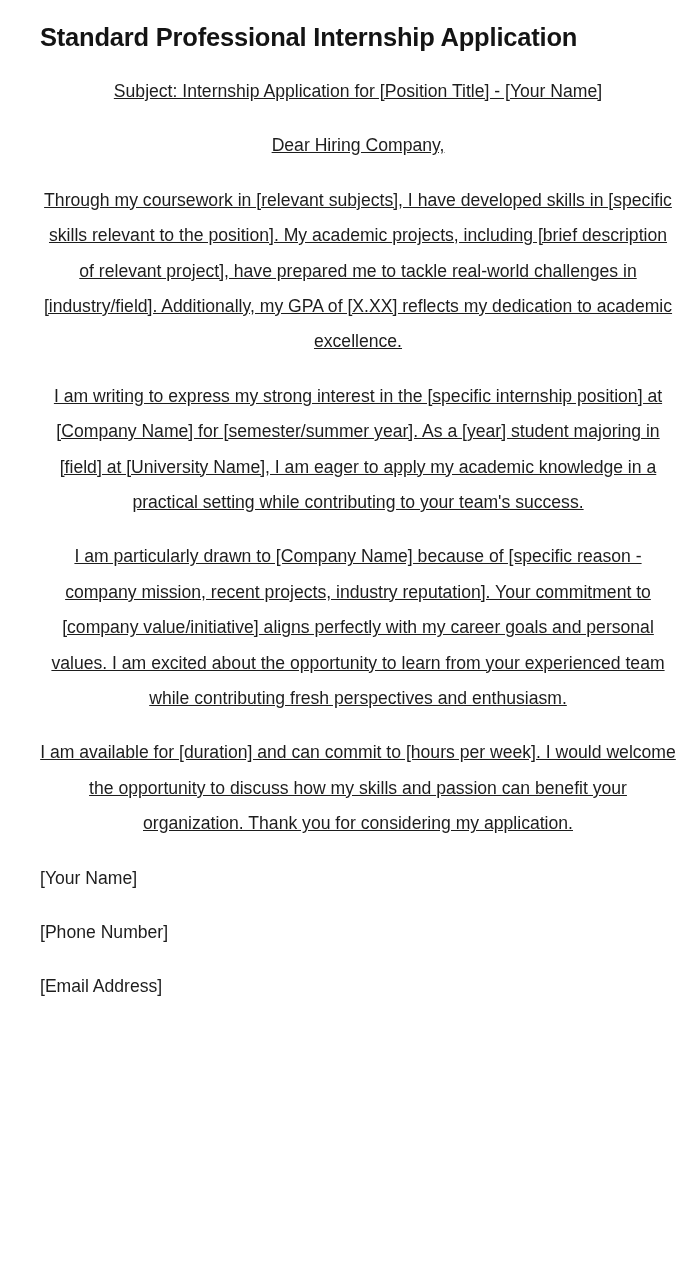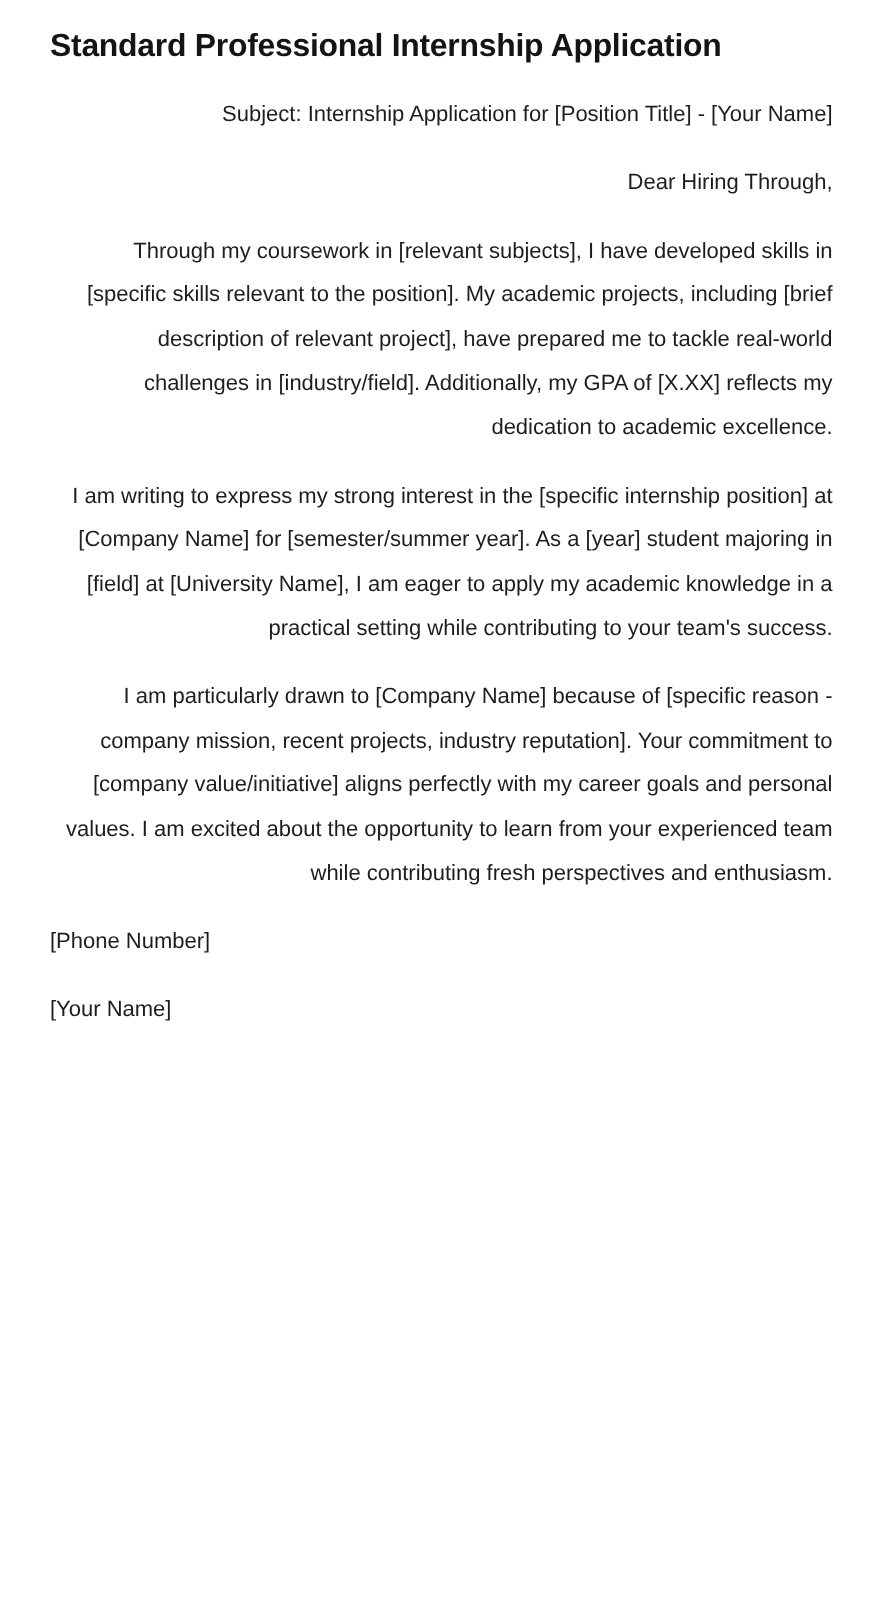--- a/index.html
+++ b/index.html
@@ -10,64 +10,67 @@
   body {
     width: 700px;
     min-height: 1279px;
     font-family: "Liberation Sans", sans-serif;
     color: #1a1a1a;
     -webkit-font-smoothing: antialiased;
   }
   .document {
     box-sizing: border-box;
     width: 700px;
-    padding: 22px 34px 40px 40px;
+    padding: 22px 24px 40px 40px;
   }
   .doc-title {
     margin: 0 0 20px 0;
     font-size: 25.5px;
     font-weight: bold;
     line-height: 1.25;
     letter-spacing: -0.2px;
     color: #141414;
   }
   .para {
     margin: 0 0 19px 0;
     font-size: 17.6px;
     line-height: 35.4px;
     color: #1d1d1d;
-    text-align: right;
+    text-align: center;
+    text-decoration: underline;
   }
   .para:last-child {
     margin-bottom: 0;
   }
   .sig-line {
     margin: 0 0 19px 0;
     font-size: 17.6px;
     line-height: 35.4px;
     color: #1d1d1d;
   }
 </style>
 </head>
 <body>
 
 <div class="document">
 
   <h1 class="doc-title">Standard Professional Internship Application</h1>
 
   <p class="para">Subject: Internship Application for [Position Title] - [Your Name]</p>
 
-  <p class="para">Dear Hiring Through,</p>
+  <p class="para">Dear Hiring Company,</p>
 
   <p class="para">Through my coursework in [relevant subjects], I have developed skills in [specific skills relevant to the position]. My academic projects, including [brief description of relevant project], have prepared me to tackle real-world challenges in [industry/field]. Additionally, my GPA of [X.XX] reflects my dedication to academic excellence.</p>
 
   <p class="para">I am writing to express my strong interest in the [specific internship position] at [Company Name] for [semester/summer year]. As a [year] student majoring in [field] at [University Name], I am eager to apply my academic knowledge in a practical setting while contributing to your team's success.</p>
 
   <p class="para">I am particularly drawn to [Company Name] because of [specific reason - company mission, recent projects, industry reputation]. Your commitment to [company value/initiative] aligns perfectly with my career goals and personal values. I am excited about the opportunity to learn from your experienced team while contributing fresh perspectives and enthusiasm.</p>
 
+  <p class="para">I am available for [duration] and can commit to [hours per week]. I would welcome the opportunity to discuss how my skills and passion can benefit your organization. Thank you for considering my application.</p>
 
+
+  <p class="sig-line">[Your Name]</p>
 
   <p class="sig-line">[Phone Number]</p>
 
-  <p class="sig-line">[Your Name]</p>
-
+  <p class="sig-line">[Email Address]</p>
 
 </div>
 
 </body></html>

